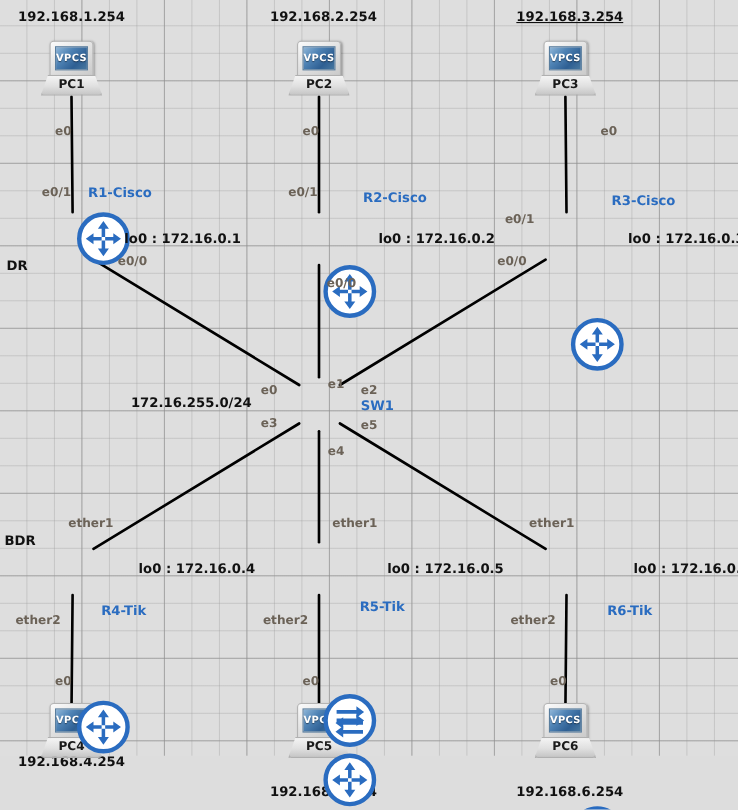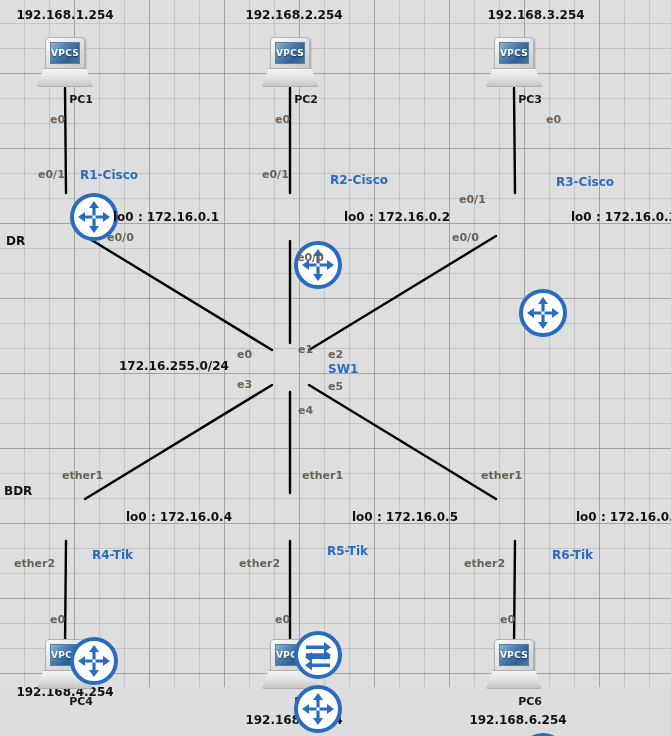--- a/index.html
+++ b/index.html
@@ -59,21 +59,21 @@
     position:absolute;left:0;top:0;width:56px;height:19px;
     background:linear-gradient(to bottom,#f4f4f4 0%,#e0e0e0 55%,#c6c6c6 100%);
     border:1px solid #b0b0b0;
     border-radius:6px 6px 3px 3px;
     box-sizing:border-box;
     clip-path:polygon(12% 0%,88% 0%,100% 100%,0% 100%);
     box-shadow:0 1px 2px rgba(0,0,0,.25);
   }
   .pc .pc-label{
     position:absolute;left:0;top:2px;width:56px;
-    text-align:right;font-size:11px;font-weight:bold;color:#1a1a1a;margin-top:23px;
+    text-align:center;font-size:11px;font-weight:bold;color:#1a1a1a;
   }
 
   
   .devicon{
     width:48px;height:48px;border-radius:50%;
     background:#ffffff;
     border:4px solid #2a6cc0;
     box-sizing:border-box;
     position:relative;
   }
@@ -106,21 +106,21 @@
         <line x1="290" y1="392" x2="290" y2="493"></line>
         <line x1="309" y1="385" x2="496" y2="499"></line>
         <line x1="66" y1="541" x2="65" y2="646"></line>
         <line x1="290" y1="541" x2="290" y2="646"></line>
         <line x1="515" y1="541" x2="514" y2="646"></line>
       </g>
   </svg>
 
   <div class="lbl lbl-ip ctr" style="left:65px;top:9px;">192.168.1.254</div>
   <div class="lbl lbl-ip ctr" style="left:294px;top:9px;">192.168.2.254</div>
-  <div class="lbl lbl-ip ctr" style="left:536px;top:9px;">192.168.3.254</div>
+  <div class="lbl lbl-ip ctr" style="left:518px;top:9px;text-decoration:underline;">192.168.3.254</div>
 
   <div class="lbl lbl-ip ctr" style="left:65px;top:686px;">192.168.4.254</div>
   <div class="lbl lbl-ip ctr" style="left:294px;top:714px;">192.168.5.254</div>
   <div class="lbl lbl-ip ctr" style="left:518px;top:714px;">192.168.6.254</div>
 
   <div class="node pc" style="left:37px;top:37px;">
     <div class="screen-outer">
       <div class="screen-inner">
           <span>VPCS</span>
         </div>

